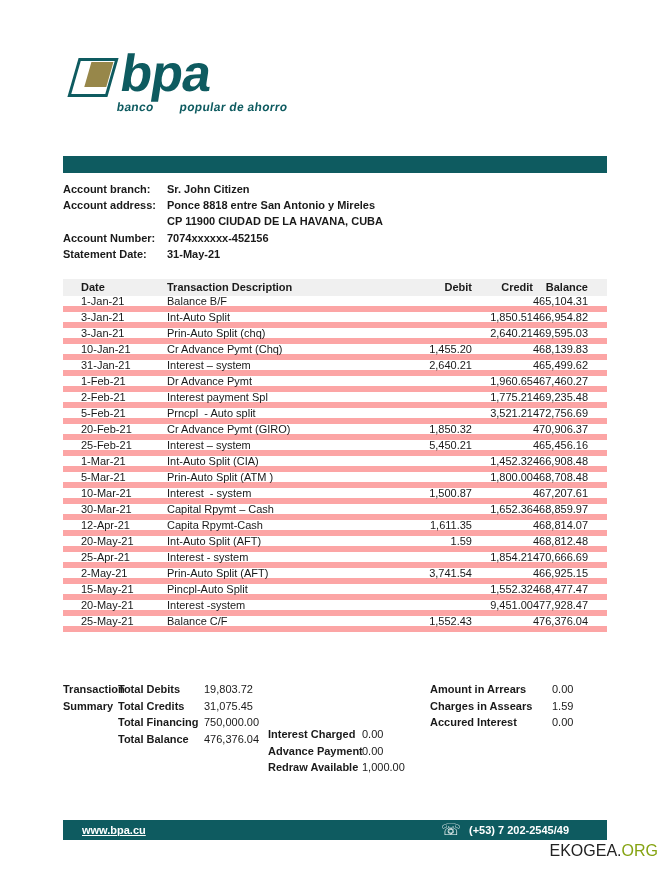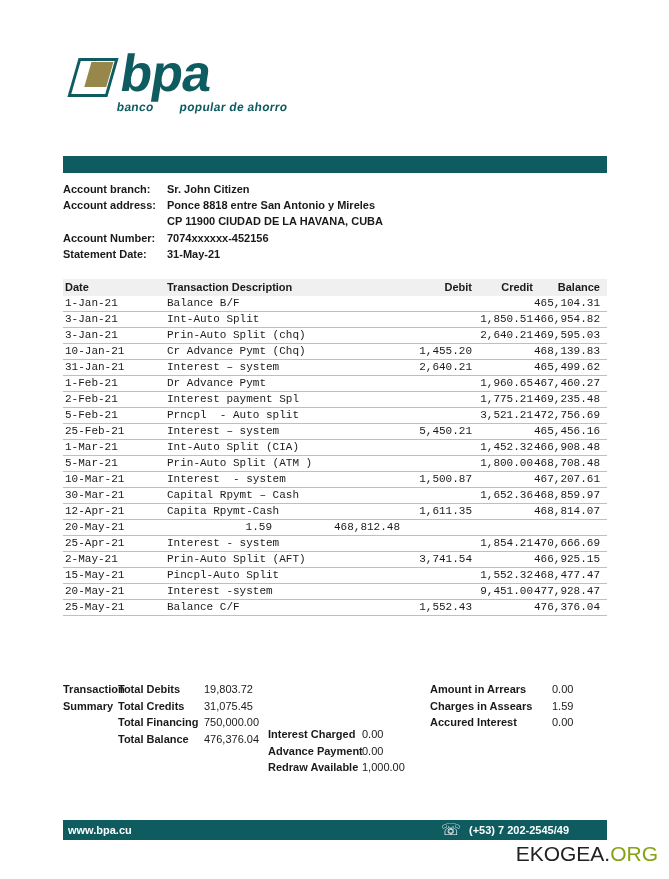--- a/index.html
+++ b/index.html
@@ -18,55 +18,55 @@
   .logo-bpa { font-size:52px; line-height:0.74; font-weight:bold; color:#0e5b60;
               transform:skewX(-9deg); transform-origin:left bottom; letter-spacing:-1px; }
   .logo-sub { display:flex; margin-top:8px; font-size:12px; font-weight:bold; color:#0e5b60;
               transform:skewX(-9deg); transform-origin:left top; letter-spacing:0.3px; }
   .logo-sub-gap { width:26px; }
 
   
   .bar-top    { position:absolute; left:63px; top:156px; width:544px; height:17px; background:#0e5b60; }
   .bar-bottom { position:absolute; left:63px; top:820px; width:544px; height:20px; background:#0e5b60;
                 color:#fff; display:flex; align-items:center; font-size:11px; font-weight:bold; }
-  .site { margin-left:5px; }
+  .site { margin-left:19px;text-decoration:underline; }
   .phone-wrap { margin-left:auto; margin-right:38px; display:flex; align-items:center; gap:8px; }
   .phone-icon { font-size:16px; font-weight:normal; line-height:1; }
 
   
   .account { position:absolute; left:63px; top:181px; font-size:11px; font-weight:bold; }
   .acct-row { display:flex; line-height:16.2px; }
   .acct-label { width:104px; }
   .acct-value { white-space:pre; }
 
   
   .table { position:absolute; left:63px; top:279px; width:544px; font-size:11px; }
   .thead { display:flex; background:#f0f0f0; height:17px; line-height:17px; font-weight:bold; }
   .trow  { display:flex; height:16px; line-height:15px; box-sizing:border-box;
-           border-bottom:1px solid #fca5a5; align-items:center;font-family:Liberation Mono, monospace; }
+           border-bottom:6px solid #fca5a5; align-items:center; }
   .cell { box-sizing:border-box; white-space:pre; overflow:visible; }
-  .cell.c-date    { width:104px; padding-left:2px; }
+  .cell.c-date    { width:104px; padding-left:18px; }
   .cell.c-desc    { width:200px; }
   .cell.c-debit   { width:105px; text-align:right; }
   .cell.c-credit  { width:61px;  text-align:right; }
-  .cell.c-balance { width:74px;  text-align:right; padding-right:7px; }
+  .cell.c-balance { width:74px;  text-align:right; padding-right:19px; }
 
   
   .summary { position:absolute; left:63px; top:681px; width:544px; display:flex;
              font-size:11px; line-height:16.5px; }
   .sum-title { width:55px; font-weight:bold; }
   .sum-group { display:grid; align-content:start; }
   .sum-group .s-label { font-weight:bold; white-space:pre; }
   .sum-group .s-value { white-space:pre; }
   .sum-g1 { grid-template-columns:86px 64px; }
   .sum-g2 { grid-template-columns:94px 68px;margin-top:45px; }
   .sum-g3 { grid-template-columns:122px 55px; }
 
   
-  .watermark { position:absolute; top:843px; right:11px; font-size:21px; line-height:1;
+  .watermark { position:absolute; top:843px; right:11px; font-size:16px; line-height:1;
                color:#222222; letter-spacing:0px; }
   .watermark .org { color:#85a312; }
 </style>
 </head>
 <body>
 
 <div class="page">
 
   <div class="logo">
     <div class="logo-mark">
@@ -167,20 +167,27 @@
           <div class="cell c-balance">469,235.48</div>
         </div>
         <div class="trow">
           <div class="cell c-date">5-Feb-21</div>
           <div class="cell c-desc">Prncpl  - Auto split</div>
           <div class="cell c-debit"></div>
           <div class="cell c-credit">3,521.21</div>
           <div class="cell c-balance">472,756.69</div>
         </div>
         <div class="trow">
+          <div class="cell c-date">20-Feb-21</div>
+          <div class="cell c-desc">Cr Advance Pymt (GIRO)</div>
+          <div class="cell c-debit">1,850.32</div>
+          <div class="cell c-credit"></div>
+          <div class="cell c-balance">470,906.37</div>
+        </div>
+        <div class="trow">
           <div class="cell c-date">25-Feb-21</div>
           <div class="cell c-desc">Interest – system</div>
           <div class="cell c-debit">5,450.21</div>
           <div class="cell c-credit"></div>
           <div class="cell c-balance">465,456.16</div>
         </div>
         <div class="trow">
           <div class="cell c-date">1-Mar-21</div>
           <div class="cell c-desc">Int-Auto Split (CIA)</div>
           <div class="cell c-debit"></div>
@@ -210,20 +217,21 @@
         </div>
         <div class="trow">
           <div class="cell c-date">12-Apr-21</div>
           <div class="cell c-desc">Capita Rpymt-Cash</div>
           <div class="cell c-debit">1,611.35</div>
           <div class="cell c-credit"></div>
           <div class="cell c-balance">468,814.07</div>
         </div>
         <div class="trow">
           <div class="cell c-date">20-May-21</div>
+          <div class="cell c-desc">Int-Auto Split (AFT)</div>
           <div class="cell c-debit">1.59</div>
           <div class="cell c-credit"></div>
           <div class="cell c-balance">468,812.48</div>
         </div>
         <div class="trow">
           <div class="cell c-date">25-Apr-21</div>
           <div class="cell c-desc">Interest - system</div>
           <div class="cell c-debit"></div>
           <div class="cell c-credit">1,854.21</div>
           <div class="cell c-balance">470,666.69</div>

